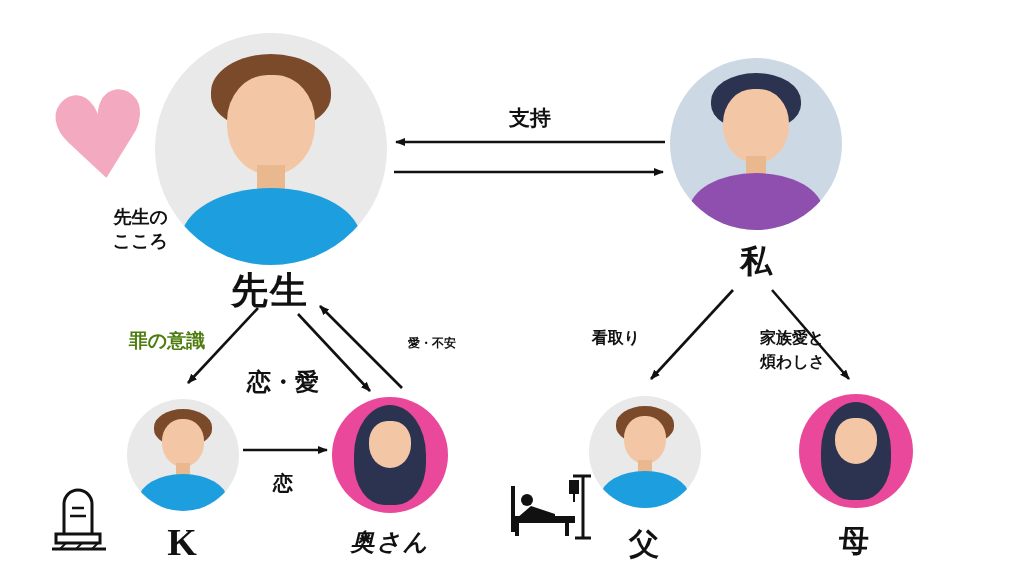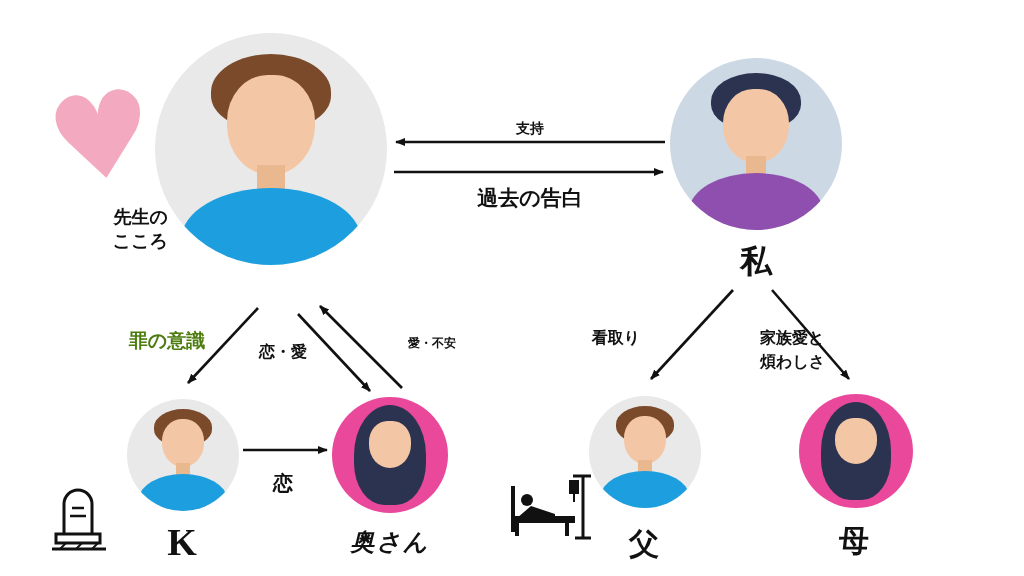--- a/index.html
+++ b/index.html
@@ -124,30 +124,30 @@
     <div class="part m-face"></div>
     <div class="part m-neck"></div>
     <div class="part m-shirt shirt-blue"></div>
   </div>
 
   <div class="avatar bg-pink" style="left:799px;top:394px;width:114px;height:114px;">
     <div class="part f-hair"></div>
     <div class="part f-face"></div>
   </div>
 
+  <div class="node-label" style="left:195px;top:266px;width:150px;font-size:37px;">先生</div>
   <div class="node-label" style="left:714px;top:240px;width:86px;font-size:32px;">私</div>
   <div class="node-label" style="left:143px;top:520px;width:80px;font-size:38px;">K</div>
   <div class="node-label" style="left:320px;top:526px;width:140px;font-size:24px;font-style:italic;">奥さん</div>
   <div class="node-label" style="left:610px;top:524px;width:70px;font-size:30px;">父</div>
   <div class="node-label" style="left:820px;top:521px;width:70px;font-size:30px;">母</div>
 
-  <div class="edge-label" style="left:460px;top:120px;width:140px;font-size:14px;">支持</div>
-  <div class="edge-label" style="left:450px;top:184px;width:160px;font-size:21px;">過去の告白</div>
+  <div class="edge-label" style="left:460px;top:104px;width:140px;font-size:21px;">支持</div>
   <div class="edge-label purple" style="left:112px;top:328px;width:110px;font-size:19px;">罪の意識</div>
-  <div class="edge-label" style="left:238px;top:342px;width:90px;font-size:16px;">恋・愛</div>
+  <div class="edge-label" style="left:238px;top:366px;width:90px;font-size:24px;">恋・愛</div>
   <div class="edge-label" style="left:382px;top:328px;width:100px;font-size:12px;margin-top:7px;">愛・不安</div>
   <div class="edge-label" style="left:263px;top:470px;width:40px;font-size:20px;">恋</div>
   <div class="edge-label" style="left:571px;top:328px;width:90px;font-size:16px;">看取り</div>
   <div class="edge-label" style="left:760px;top:326px;width:130px;font-size:16px;text-align:left;line-height:1.5;">
     <div>家族愛と</div>
     <div>煩わしさ</div>
   </div>
 
 </div>
 

